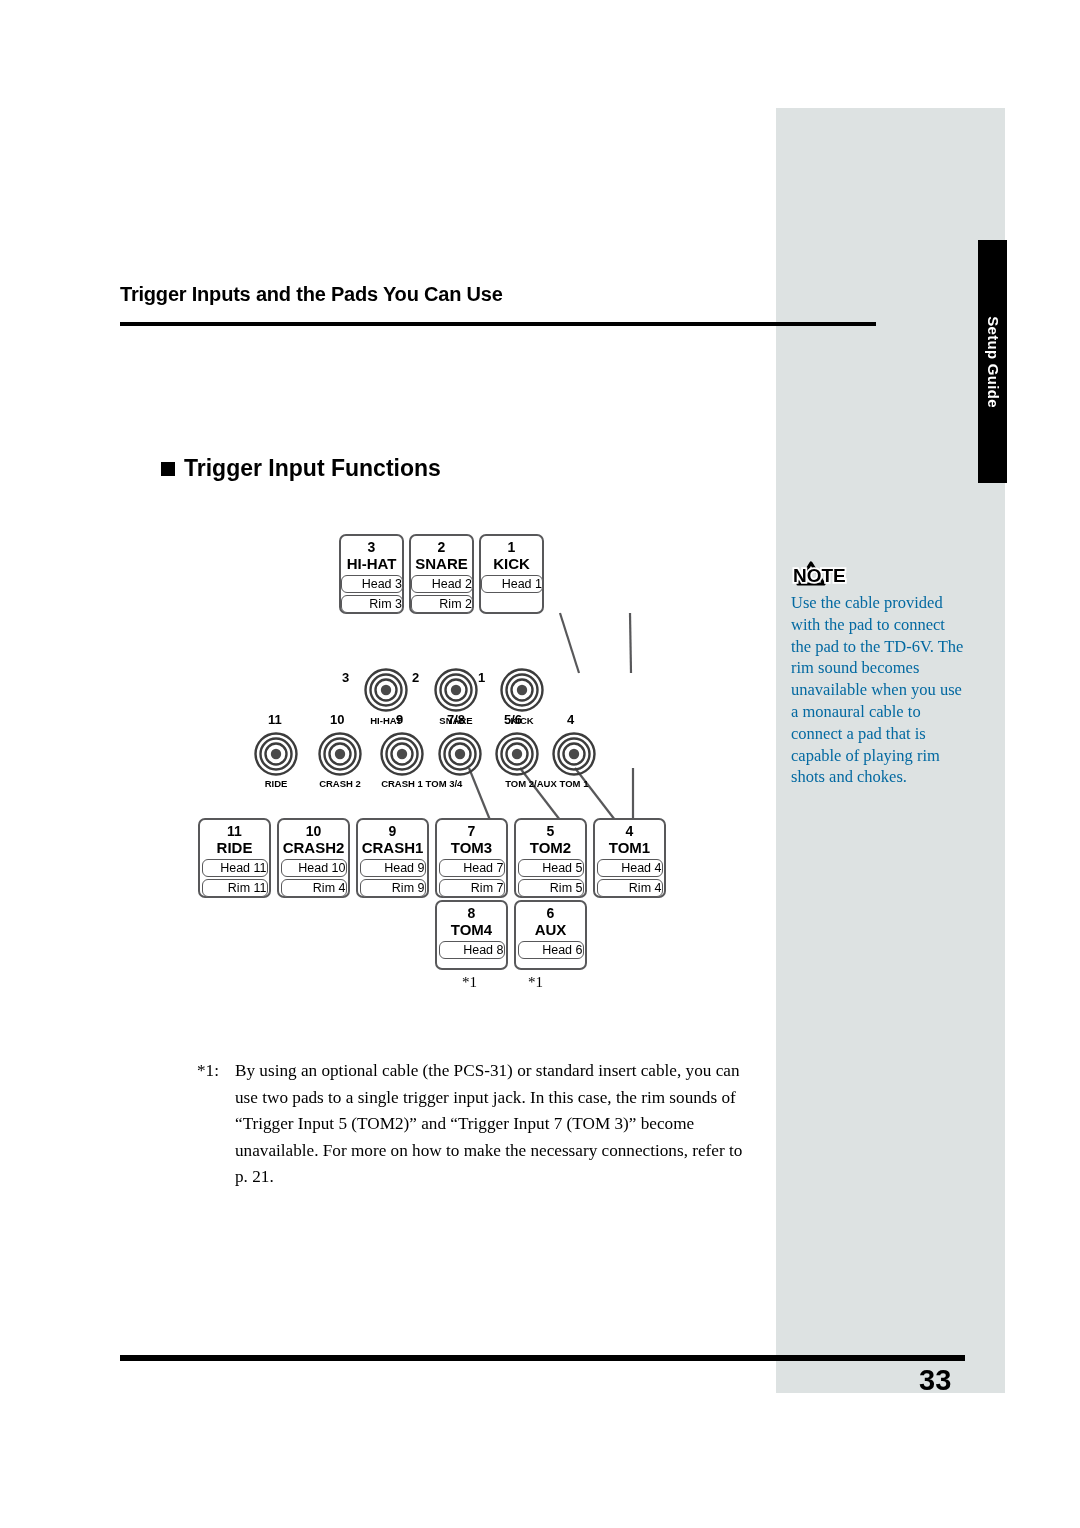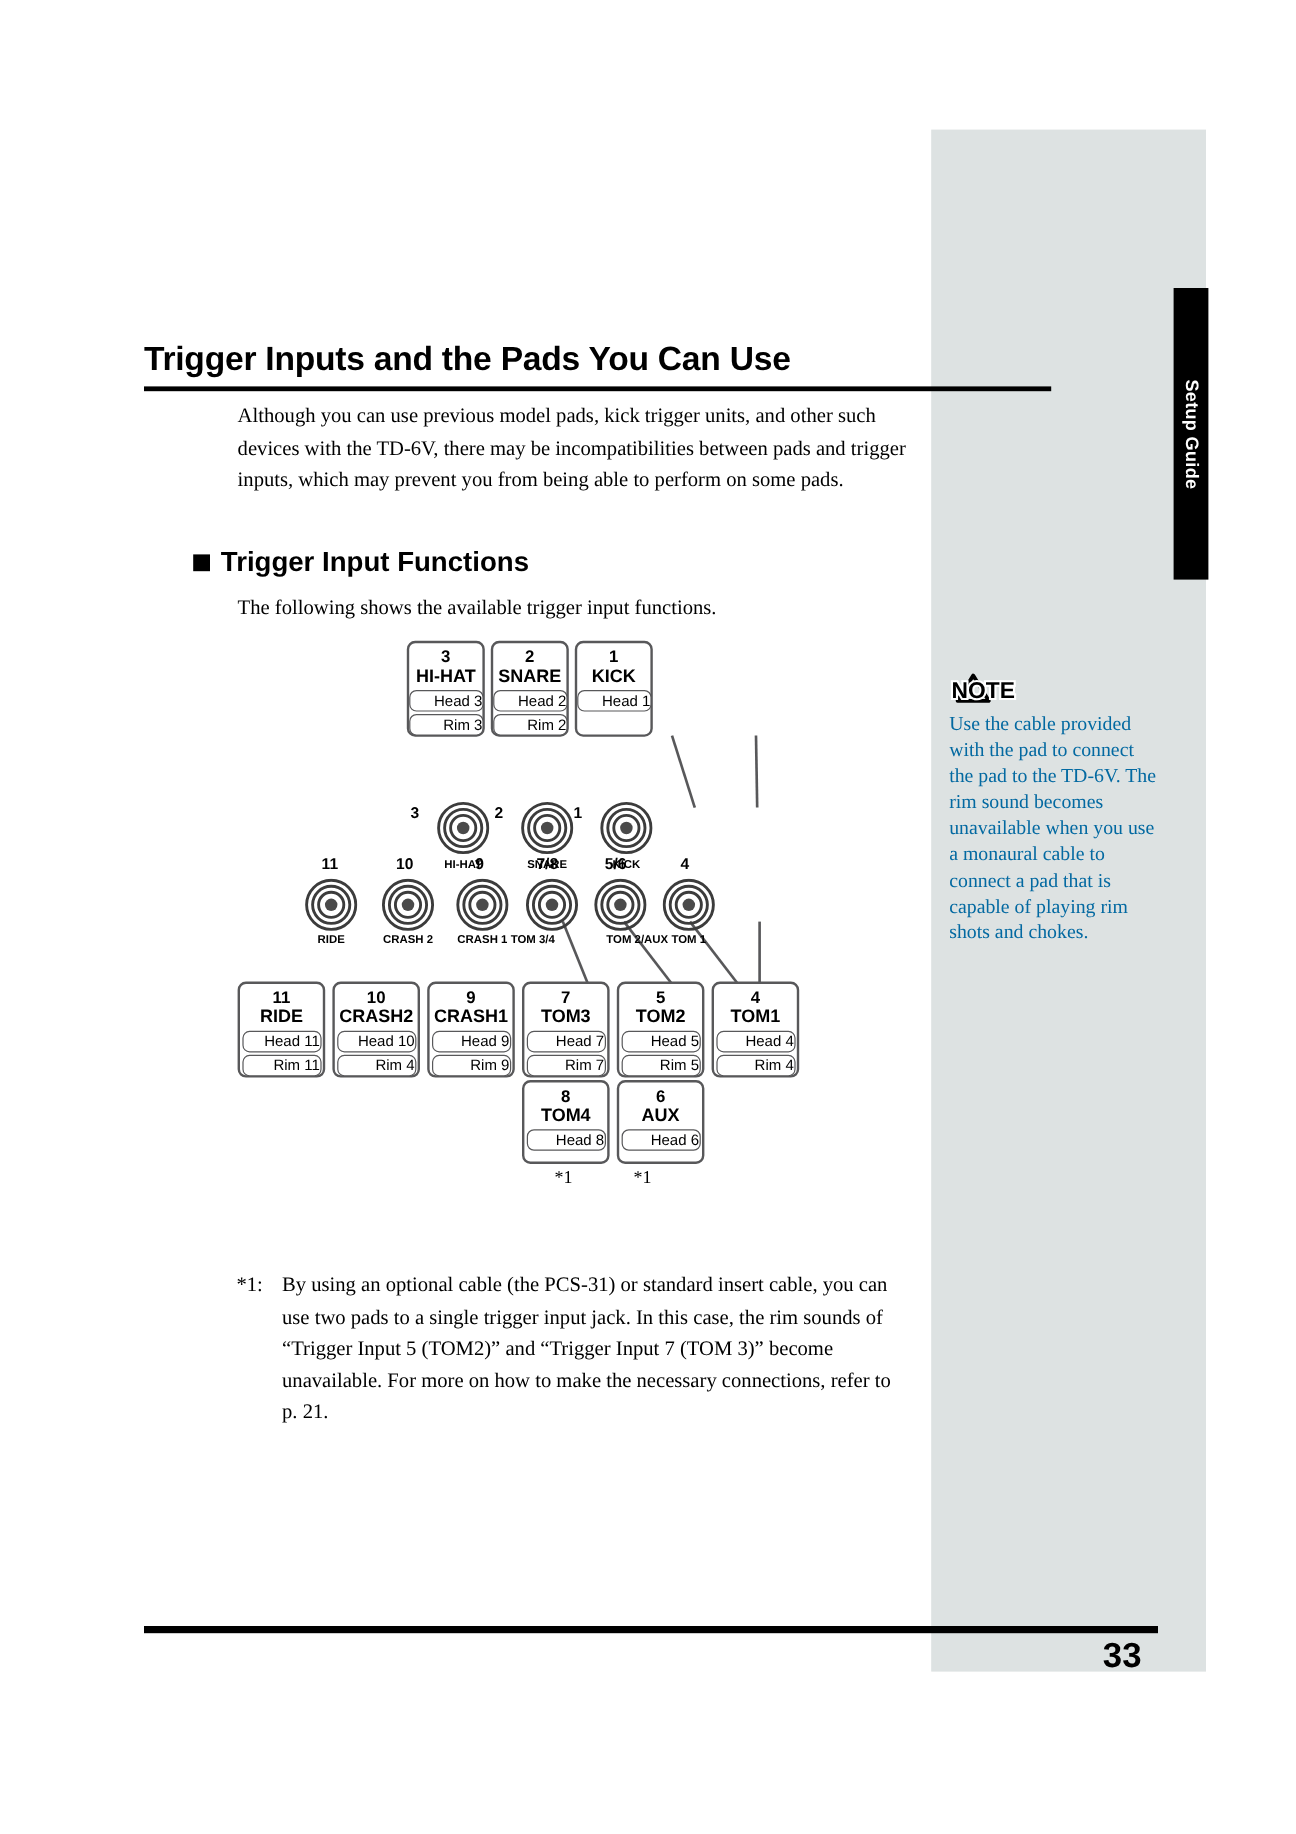--- a/index.html
+++ b/index.html
@@ -71,21 +71,21 @@
     color: #000000;
   }
 
   
   .section-head {
     position: absolute;
     left: 120px;
     top: 283px;
     font-family: "Liberation Sans", sans-serif;
     font-weight: bold;
-    font-size: 28px;
+    font-size: 20px;
     letter-spacing: -0.2px;
     color: #000000;
   }
   .section-rule {
     position: absolute;
     left: 120px;
     top: 322px;
     width: 756px;
     height: 4px;
     background: #000000;
@@ -283,27 +283,25 @@
   <div class="gray-panel"></div>
 
   <div class="side-tab">
     <span class="side-tab-label">Setup Guide</span>
   </div>
 
 
   <div class="section-head">Trigger Inputs and the Pads You Can Use</div>
   <div class="section-rule"></div>
 
-  <div class="body-para" id="intro-para">Although you can use previous model pads, kick trigger units, and other such devices with the TD-6V, there may be incompatibilities between pads and trigger inputs, which may prevent you from being able to perform on some pads.</div>
 
   <div class="sub-head-wrap">
     <span class="sub-bullet"></span>
     <span class="sub-head">Trigger Input Functions</span>
   </div>
-  <div class="body-para" id="sub-para">The following shows the available trigger input functions.</div>
 
   <div class="note-block">
     <div class="note-icon">
       <svg width="58" height="30" viewBox="0 0 58 30">
         <path d="M20 4 L33 25 L7 25 Z" fill="none" stroke="#000" stroke-width="3.2" stroke-linejoin="round"></path>
         <text x="2" y="23" font-family="Liberation Sans, sans-serif" font-size="19" font-weight="bold" fill="#000" stroke="#fff" stroke-width="3.5" paint-order="stroke">NOTE</text>
       </svg>
     </div>
     <div class="note-text">Use the cable provided with the pad to connect the pad to the TD-6V. The rim sound becomes unavailable when you use a monaural cable to connect a pad that is capable of playing rim shots and chokes.</div>
   </div>

